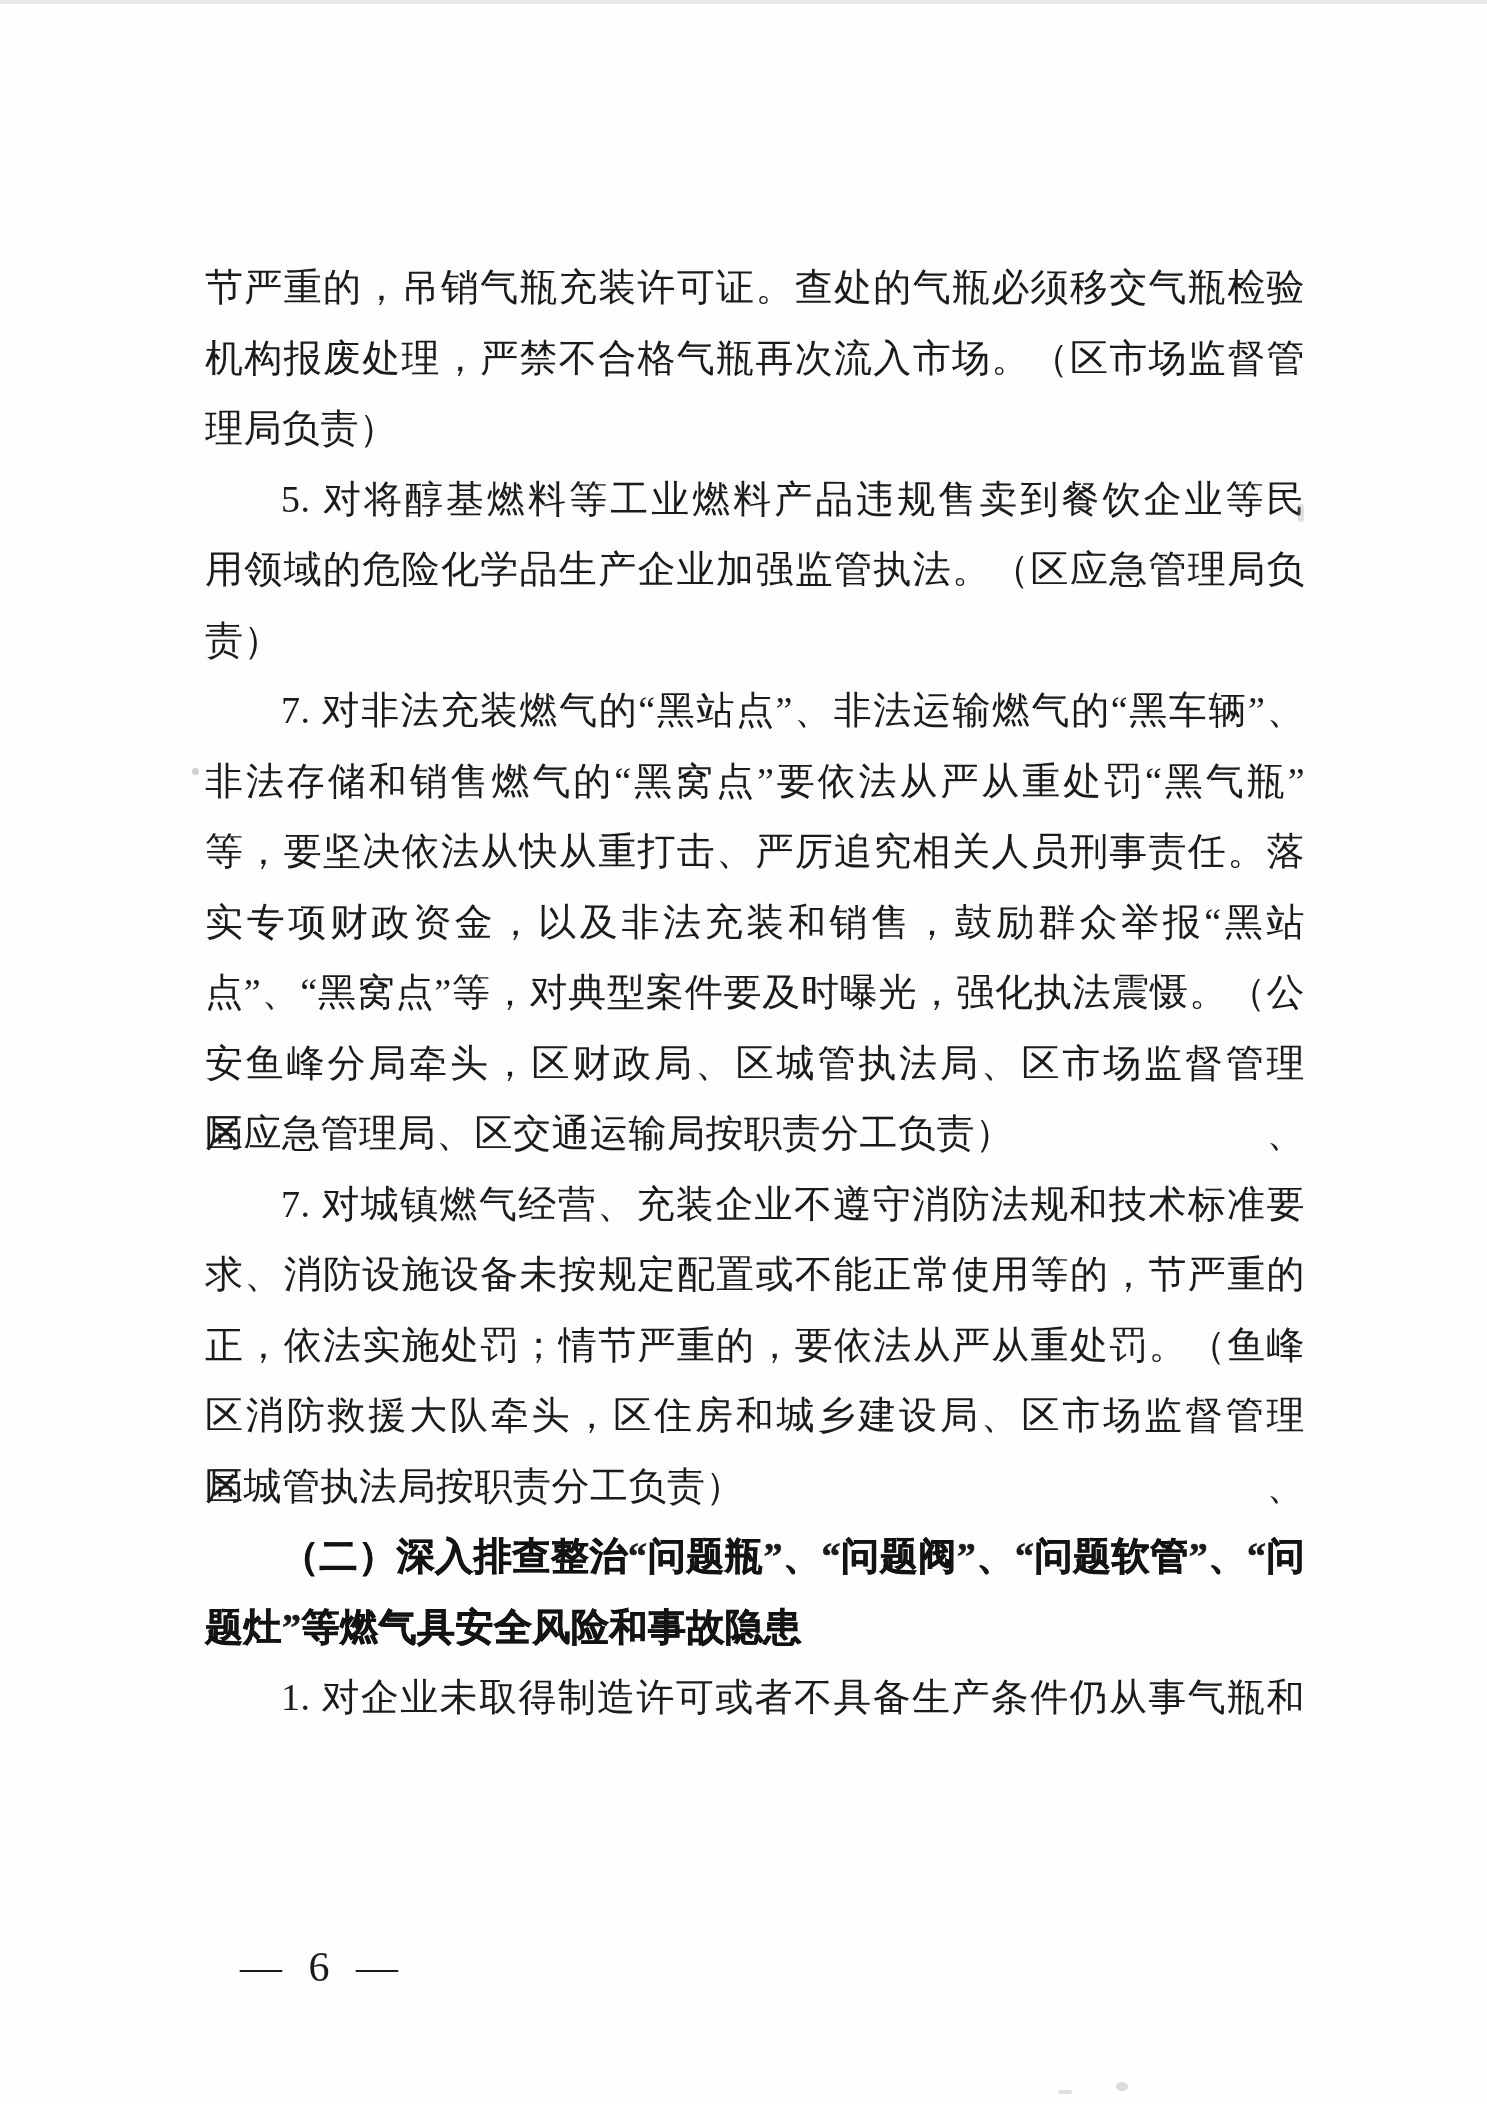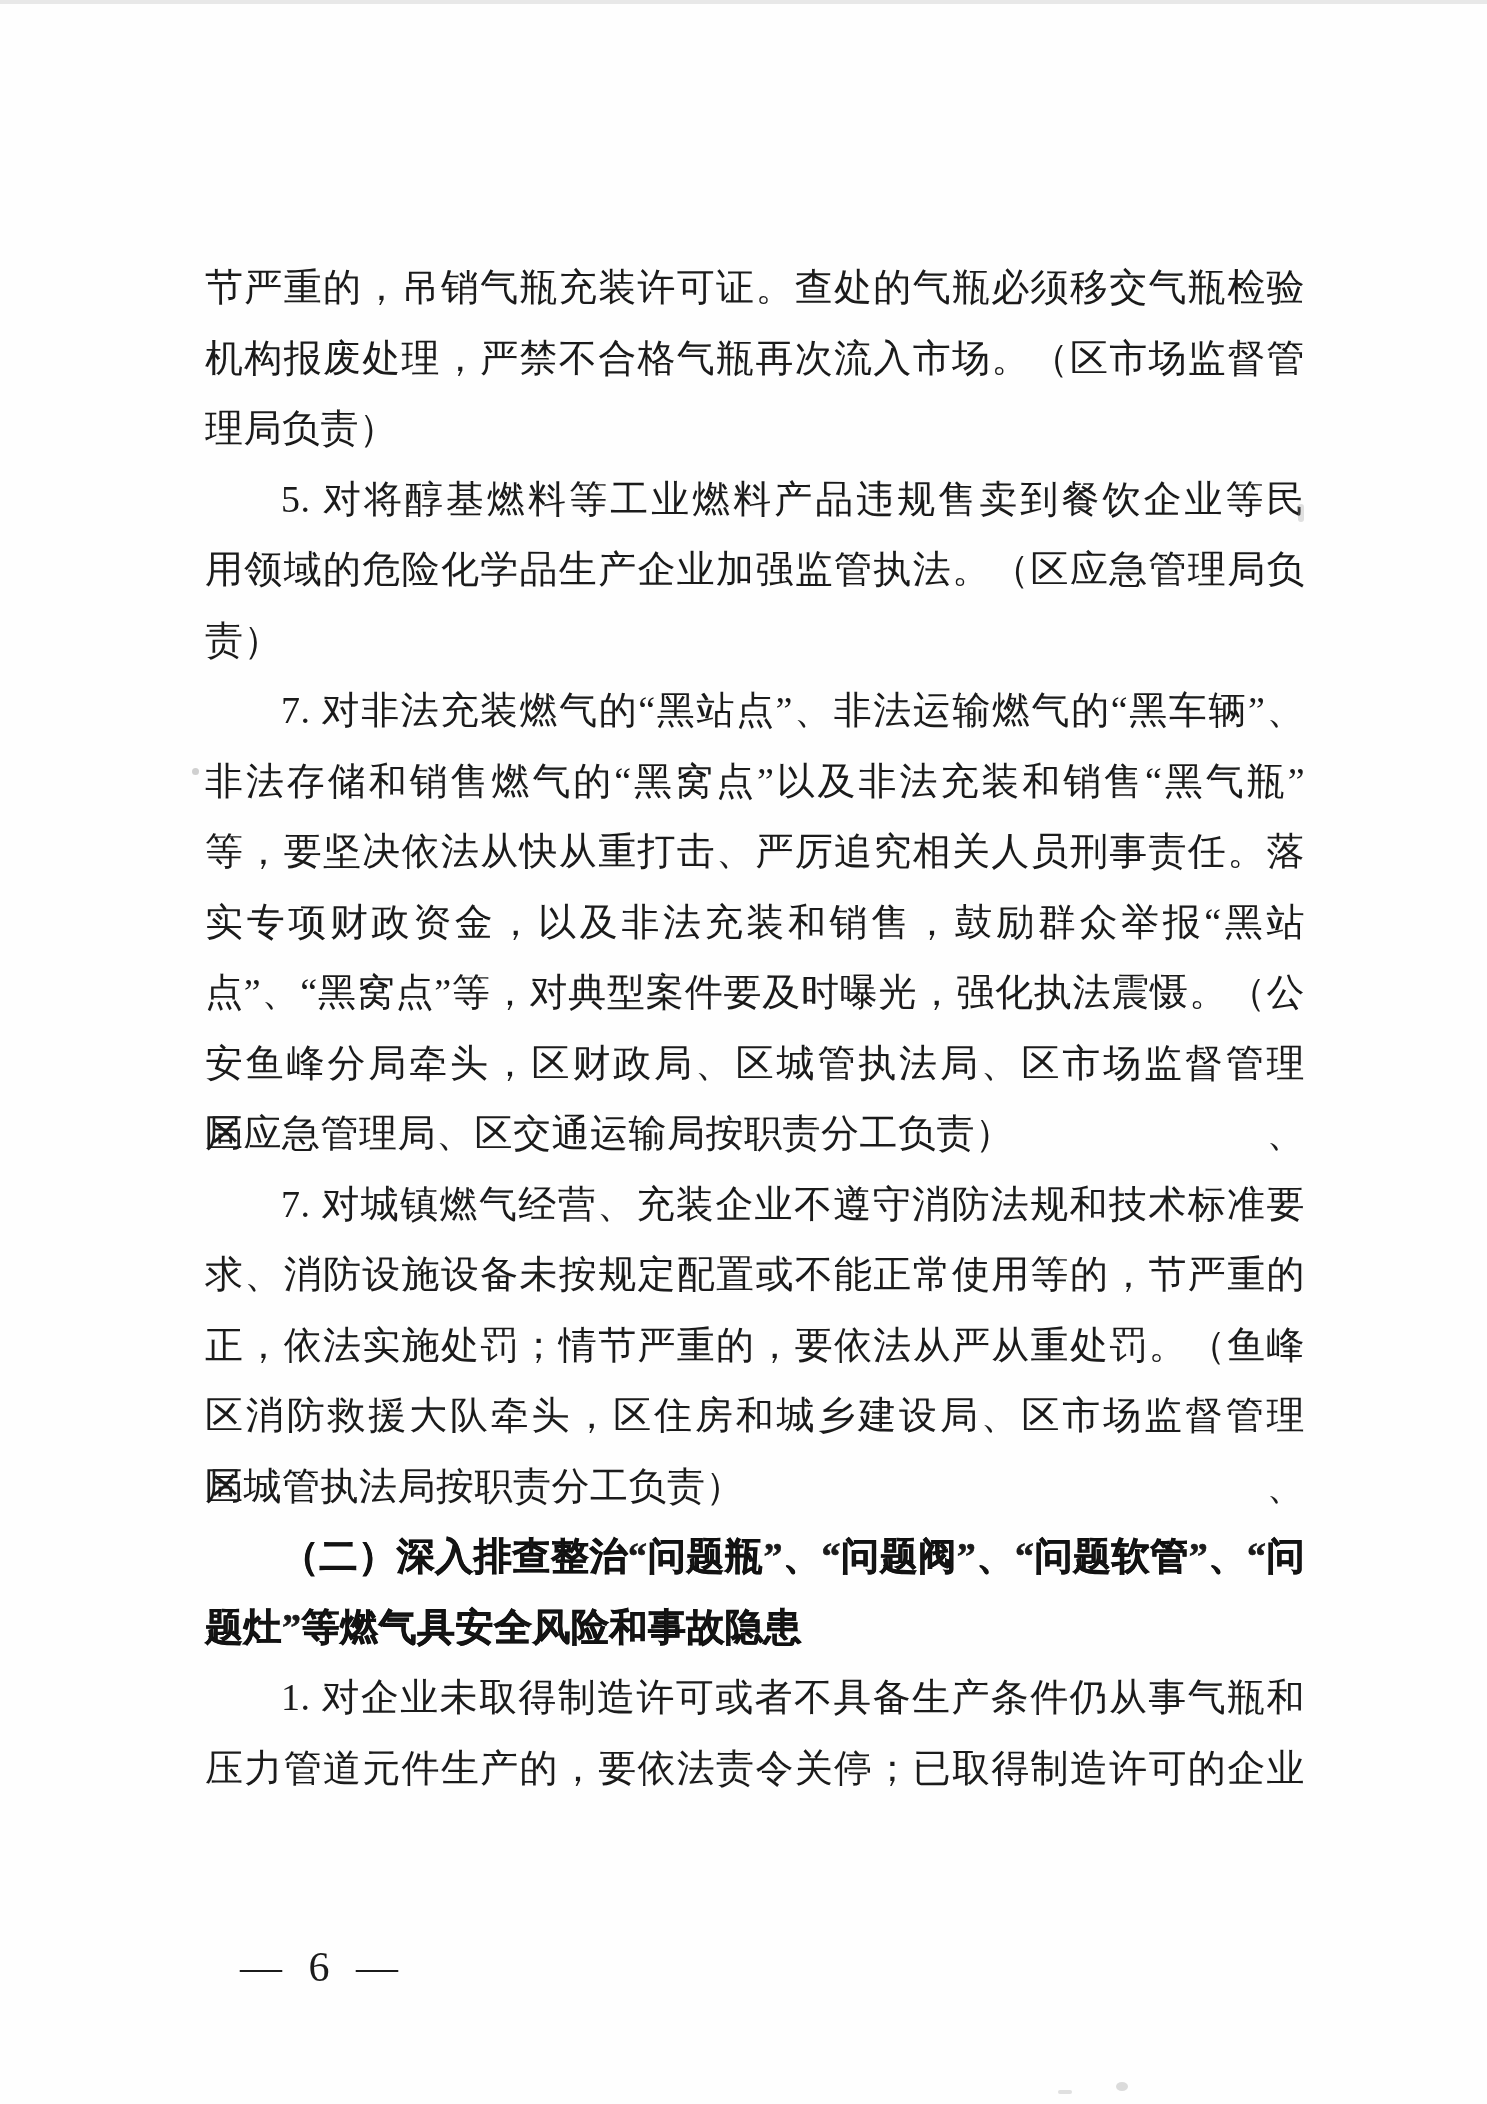--- a/index.html
+++ b/index.html
@@ -69,35 +69,34 @@
 <div class="page">
 
   <div class="text-block">
     <div class="line full">节严重的，吊销气瓶充装许可证。查处的气瓶必须移交气瓶检验</div>
     <div class="line full">机构报废处理，严禁不合格气瓶再次流入市场。（区市场监督管</div>
     <div class="line">理局负责）</div>
     <div class="line full indent">5. 对将醇基燃料等工业燃料产品违规售卖到餐饮企业等民</div>
     <div class="line full">用领域的危险化学品生产企业加强监管执法。（区应急管理局负</div>
     <div class="line">责）</div>
     <div class="line full indent">7. 对非法充装燃气的“黑站点”、非法运输燃气的“黑车辆”、</div>
-    <div class="line full">非法存储和销售燃气的“黑窝点”以及非法充装和销售“黑气瓶”</div>
+    <div class="line full">非法存储和销售燃气的“黑窝点”要依法从严从重处罚“黑气瓶”</div>
     <div class="line full">等，要坚决依法从快从重打击、严厉追究相关人员刑事责任。落</div>
     <div class="line full">实专项财政资金，以及非法充装和销售，鼓励群众举报“黑站</div>
     <div class="line full">点”、“黑窝点”等，对典型案件要及时曝光，强化执法震慑。（公</div>
     <div class="line full">安鱼峰分局牵头，区财政局、区城管执法局、区市场监督管理局、</div>
     <div class="line">区应急管理局、区交通运输局按职责分工负责）</div>
     <div class="line full indent">7. 对城镇燃气经营、充装企业不遵守消防法规和技术标准要</div>
     <div class="line full">求、消防设施设备未按规定配置或不能正常使用等的，节严重的</div>
     <div class="line full">正，依法实施处罚；情节严重的，要依法从严从重处罚。（鱼峰</div>
     <div class="line full">区消防救援大队牵头，区住房和城乡建设局、区市场监督管理局、</div>
     <div class="line">区城管执法局按职责分工负责）</div>
     <div class="line full indent bold">（二）深入排查整治“问题瓶”、“问题阀”、“问题软管”、“问</div>
     <div class="line bold">题灶”等燃气具安全风险和事故隐患</div>
     <div class="line full indent">1. 对企业未取得制造许可或者不具备生产条件仍从事气瓶和</div>
-    <div class="line full">压力管道元件生产的，要依法责令关停；已取得制造许可的企业</div>
   </div>
 
   <div class="page-number">— 6 —</div>
 
   <div class="artifact a1"></div>
   <div class="artifact a2"></div>
   <div class="artifact a3"></div>
   <div class="artifact a4"></div>
 
 </div>

